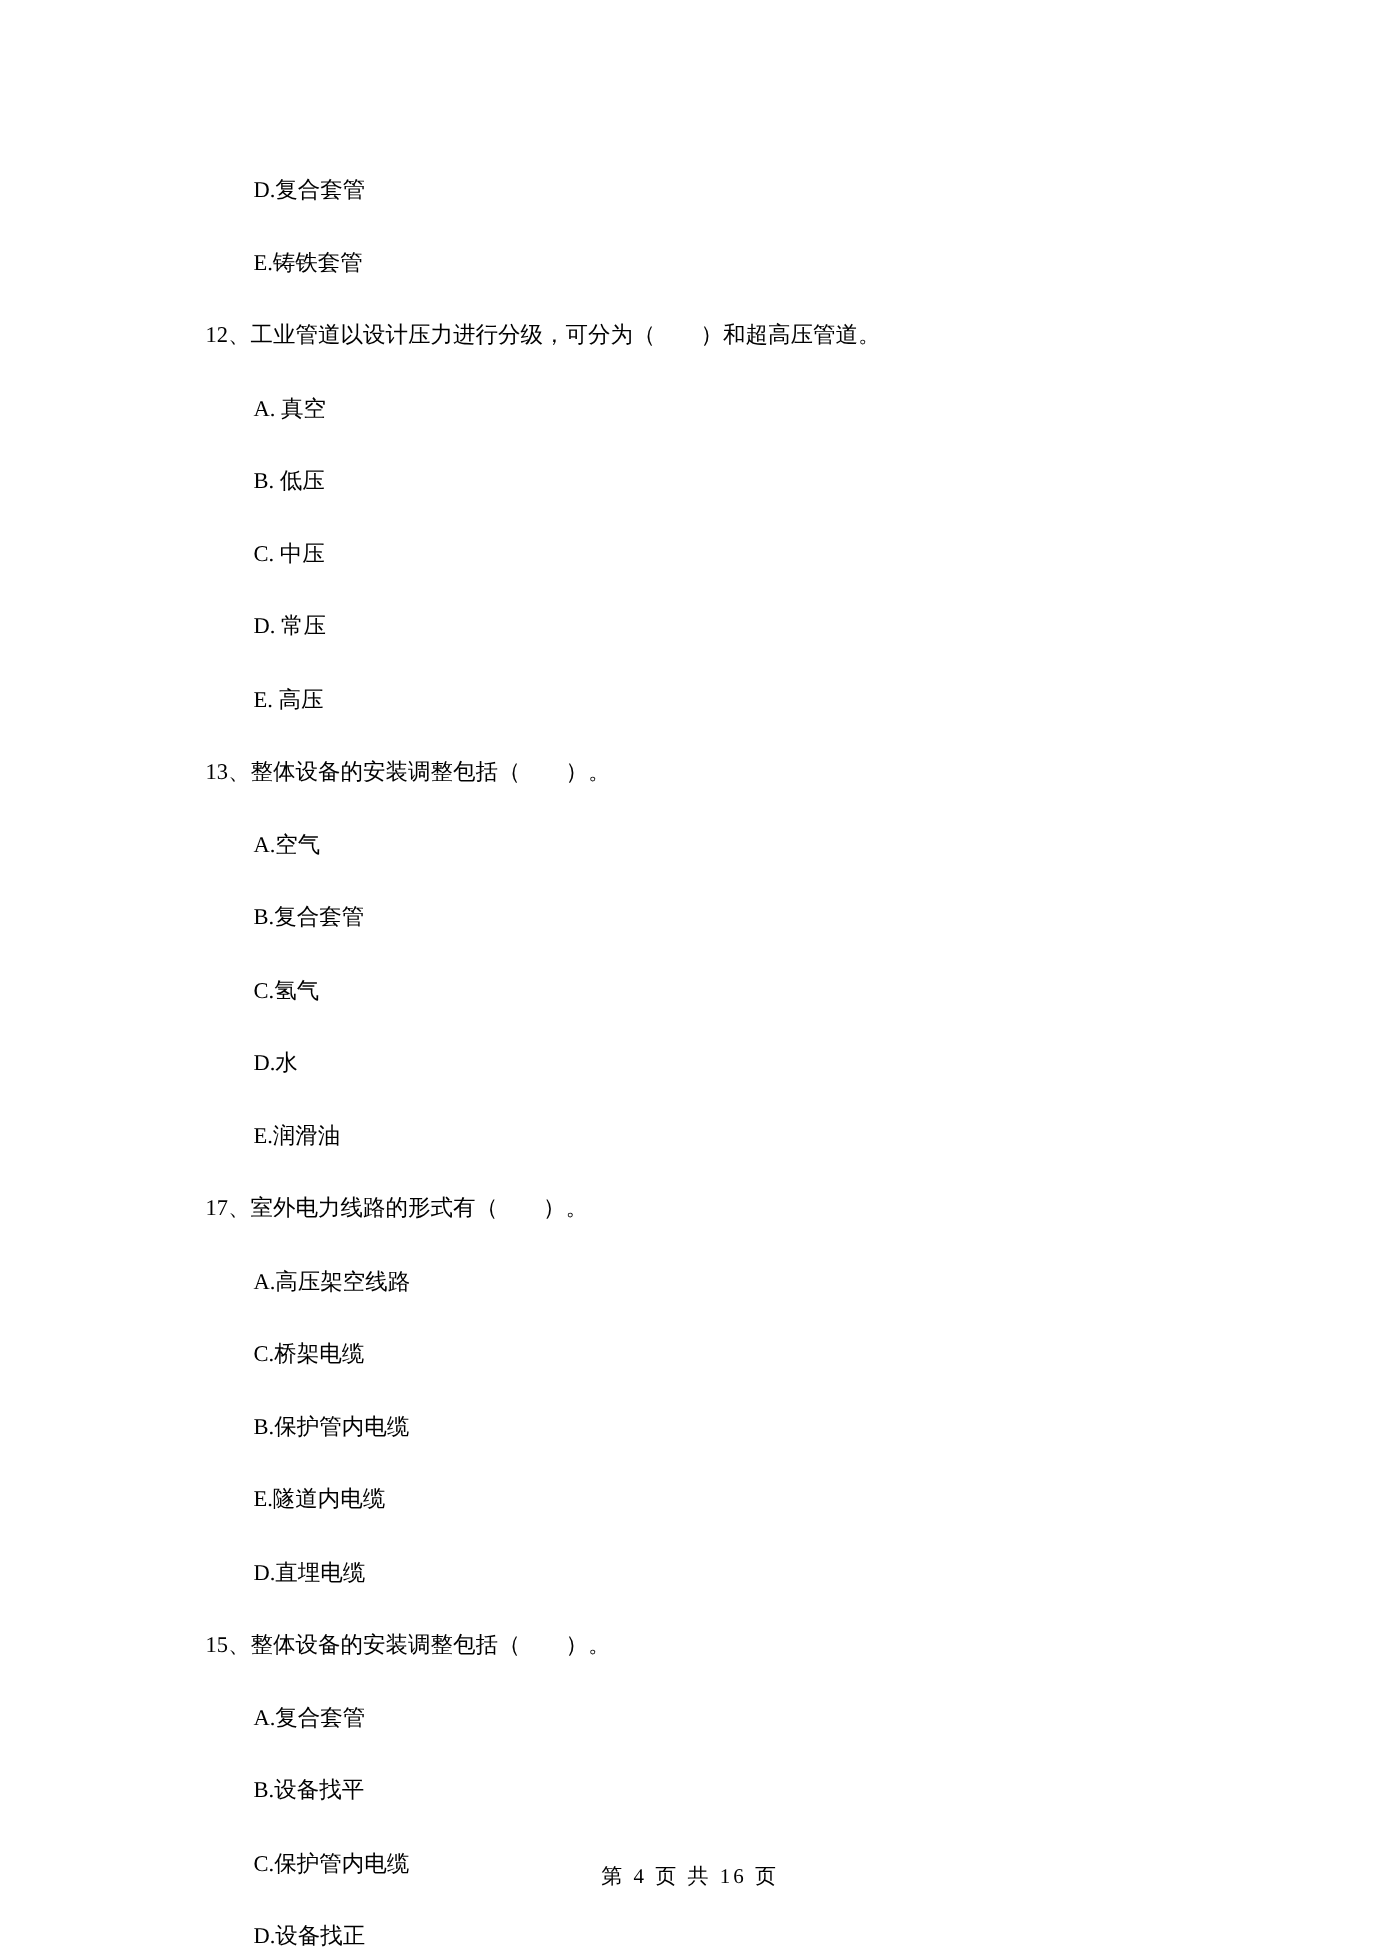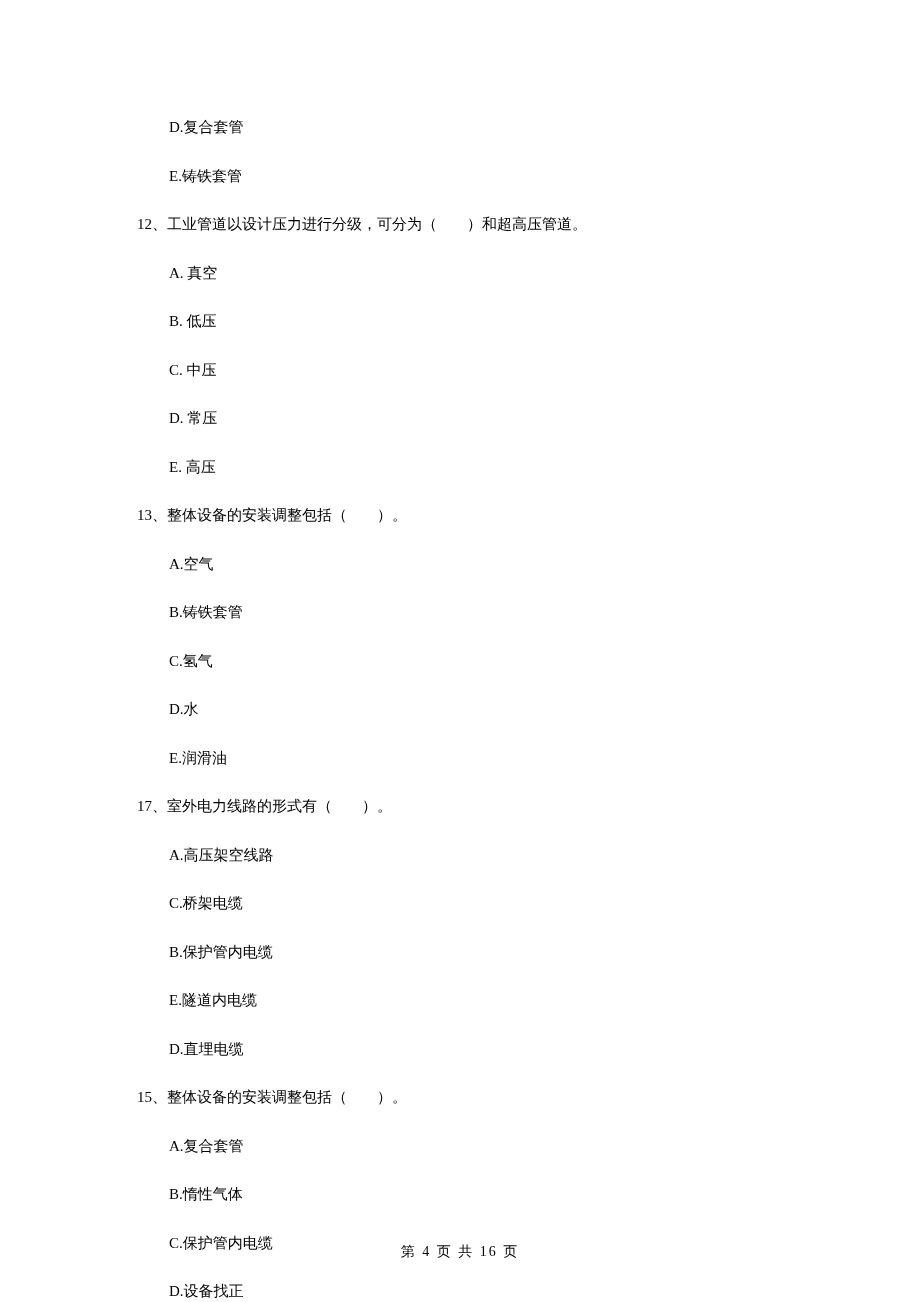--- a/index.html
+++ b/index.html
@@ -57,39 +57,39 @@
   <div class="option">A.  真空</div>
   <div class="option">B.  低压</div>
   <div class="option">C.  中压</div>
   <div class="option">D.  常压</div>
   <div class="option">E.  高压</div>
 
   <div class="question">
     <span>13、</span><span>整体设备的安装调整包括（　　）。</span>
   </div>
   <div class="option">A.空气</div>
-  <div class="option">B.铸铁套管</div>
+  <div class="option">B.复合套管</div>
   <div class="option">C.氢气</div>
   <div class="option">D.水</div>
   <div class="option">E.润滑油</div>
 
   <div class="question">
     <span>17、</span><span>室外电力线路的形式有（　　）。</span>
   </div>
   <div class="option">A.高压架空线路</div>
   <div class="option">C.桥架电缆</div>
   <div class="option">B.保护管内电缆</div>
   <div class="option">E.隧道内电缆</div>
   <div class="option">D.直埋电缆</div>
 
   <div class="question">
     <span>15、</span><span>整体设备的安装调整包括（　　）。</span>
   </div>
   <div class="option">A.复合套管</div>
-  <div class="option">B.惰性气体</div>
+  <div class="option">B.设备找平</div>
   <div class="option">C.保护管内电缆</div>
   <div class="option">D.设备找正</div>
 
 </div>
 
 <div class="footer">
   <span class="page-num">第 4 页 共 16 页</span>
 </div>
 
 </body></html>

